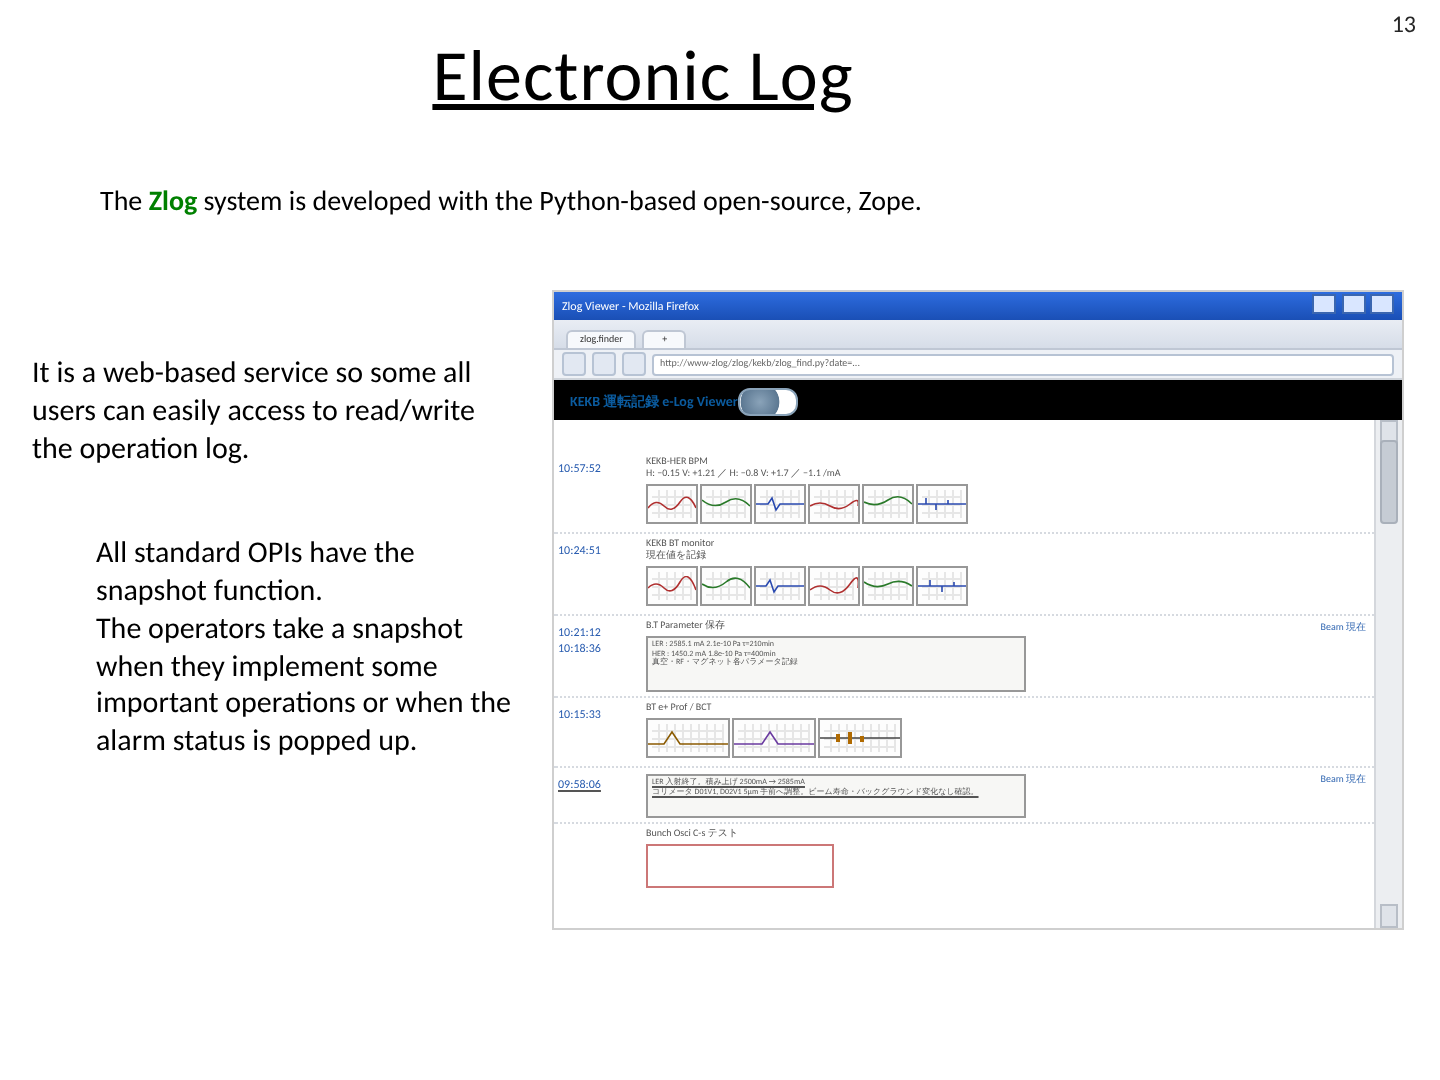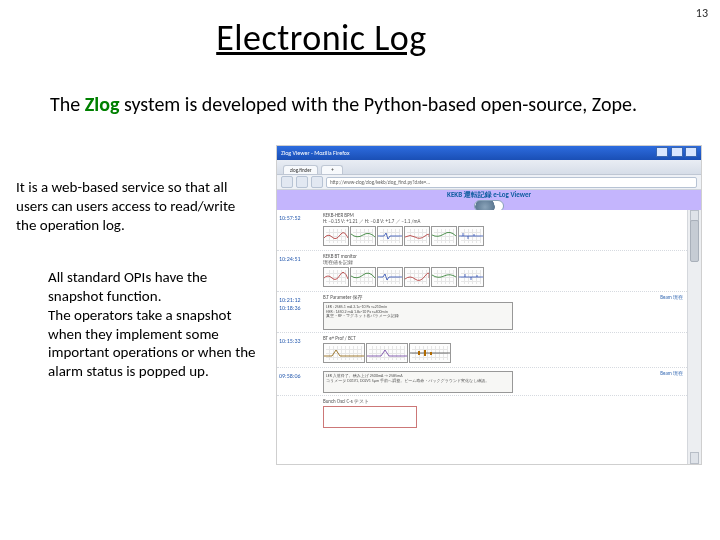--- a/index.html
+++ b/index.html
@@ -29,21 +29,21 @@
     font-size: 36px;
     font-weight: 400;
     text-decoration: underline;
     letter-spacing: 0.5px;
   }
   .intro {
     position: absolute;
     top: 92px;
     left: 50px;
     right: 50px;
-    font-size: 20px;
+    font-size: 14px;
   }
   .zlog {
     color: #008000;
     font-weight: 700;
   }
   .body-left {
     position: absolute;
     top: 178px;
     left: 16px;
     width: 240px;
@@ -124,27 +124,26 @@
     border-radius: 2px;
     font-size: 5px;
     color: #666;
     padding: 0 3px;
     line-height: 9px;
     overflow: hidden;
     white-space: nowrap;
   }
   .shot-header {
     height: 22px;
-    background: #c4b5fd;
+    background: #000000;
     border-bottom: 1px solid #dcdcdc;
     display: flex;
     align-items: center;
     justify-content: flex-start;
     padding: 0 8px;
-    flex-direction: column;
   }
   .shot-header .logo-left {
     font-size: 7px;
     color: #0b5b9e;
     font-weight: bold;
   }
   .shot-header .logo-right {
     width: 28px;
     height: 12px;
     background: radial-gradient(circle at 10px 6px, #8aa3b9 0%, #5c7892 50%, #fff 52%);
@@ -293,21 +292,21 @@
 
 <div class="page-number">13</div>
 
 <div class="title">Electronic Log</div>
 
 <div class="intro">
   <span>The </span><span class="zlog">Zlog</span><span> system is developed with the Python-based open-source, Zope.</span>
 </div>
 
 <div class="body-left">
-  <p>It is a web-based service so that all users can users access to read/write the operation log.</p>
+  <p>It is a web-based service so some all users can easily access to read/write the operation log.</p>
   <p style="white-space:pre-line;margin-left:32px;">All standard OPIs have the snapshot function.
 The operators take a snapshot when they implement some important operations or when the alarm status is popped up.</p>
 </div>
 
 <div class="screenshot">
 
   <div class="shot-titlebar">
     <span>Zlog Viewer - Mozilla Firefox</span>
     <span class="buttons">
       <span></span>
@@ -334,21 +333,21 @@
   </div>
 
   <div class="shot-scroll">
     <div class="arrow top"></div>
     <div class="thumb"></div>
     <div class="arrow bot"></div>
   </div>
 
   <div class="shot-body">
 
-    <div class="entry" style="position:relative;">
+    <div class="entry" style="position:relative;margin-top:16px;">
       <div class="ts">10:57:52</div>
       <div class="content">
         <div class="meta">
           <span>KEKB-HER BPM</span><br>
           <span>H: −0.15  V: +1.21  ／  H: −0.8  V: +1.7  ／  −1.1 /mA</span>
         </div>
         <div class="plot-grid">
           <div class="miniplot">
               <div class="wave"><svg viewBox="0 0 24 10">
                   <path d="M0 7 Q4 2 8 6 T16 4 T24 7" stroke="#b03030" fill="none" stroke-width="0.8"></path>
@@ -459,21 +458,21 @@
                   <path d="M0 5 L40 5" stroke="#444" fill="none" stroke-width="0.8"></path>
                   <rect x="8" y="3" width="2" height="4" fill="#b06a00"></rect>
                   <rect x="14" y="2" width="2" height="6" fill="#b06a00"></rect>
                   <rect x="20" y="4" width="2" height="3" fill="#b06a00"></rect>
                 </svg></div>
             </div>
         </div>
       </div>
     </div>
 
-    <div class="entry" style="position:relative;">
+    <div class="entry" style="position:relative;text-decoration:underline;">
       <div class="ts">09:58:06</div>
       <div class="content">
         <div class="snap" style="white-space:pre-line;height:22px;">LER 入射終了。積み上げ 2500mA → 2585mA
 コリメータ D01V1, D02V1 5μm 手前へ調整。ビーム寿命・バックグラウンド変化なし確認。</div>
       </div>
       <span class="right-badge" style="top:2px;">Beam 現在</span>
     </div>
 
 
     <div class="entry" style="border-bottom:none;">

